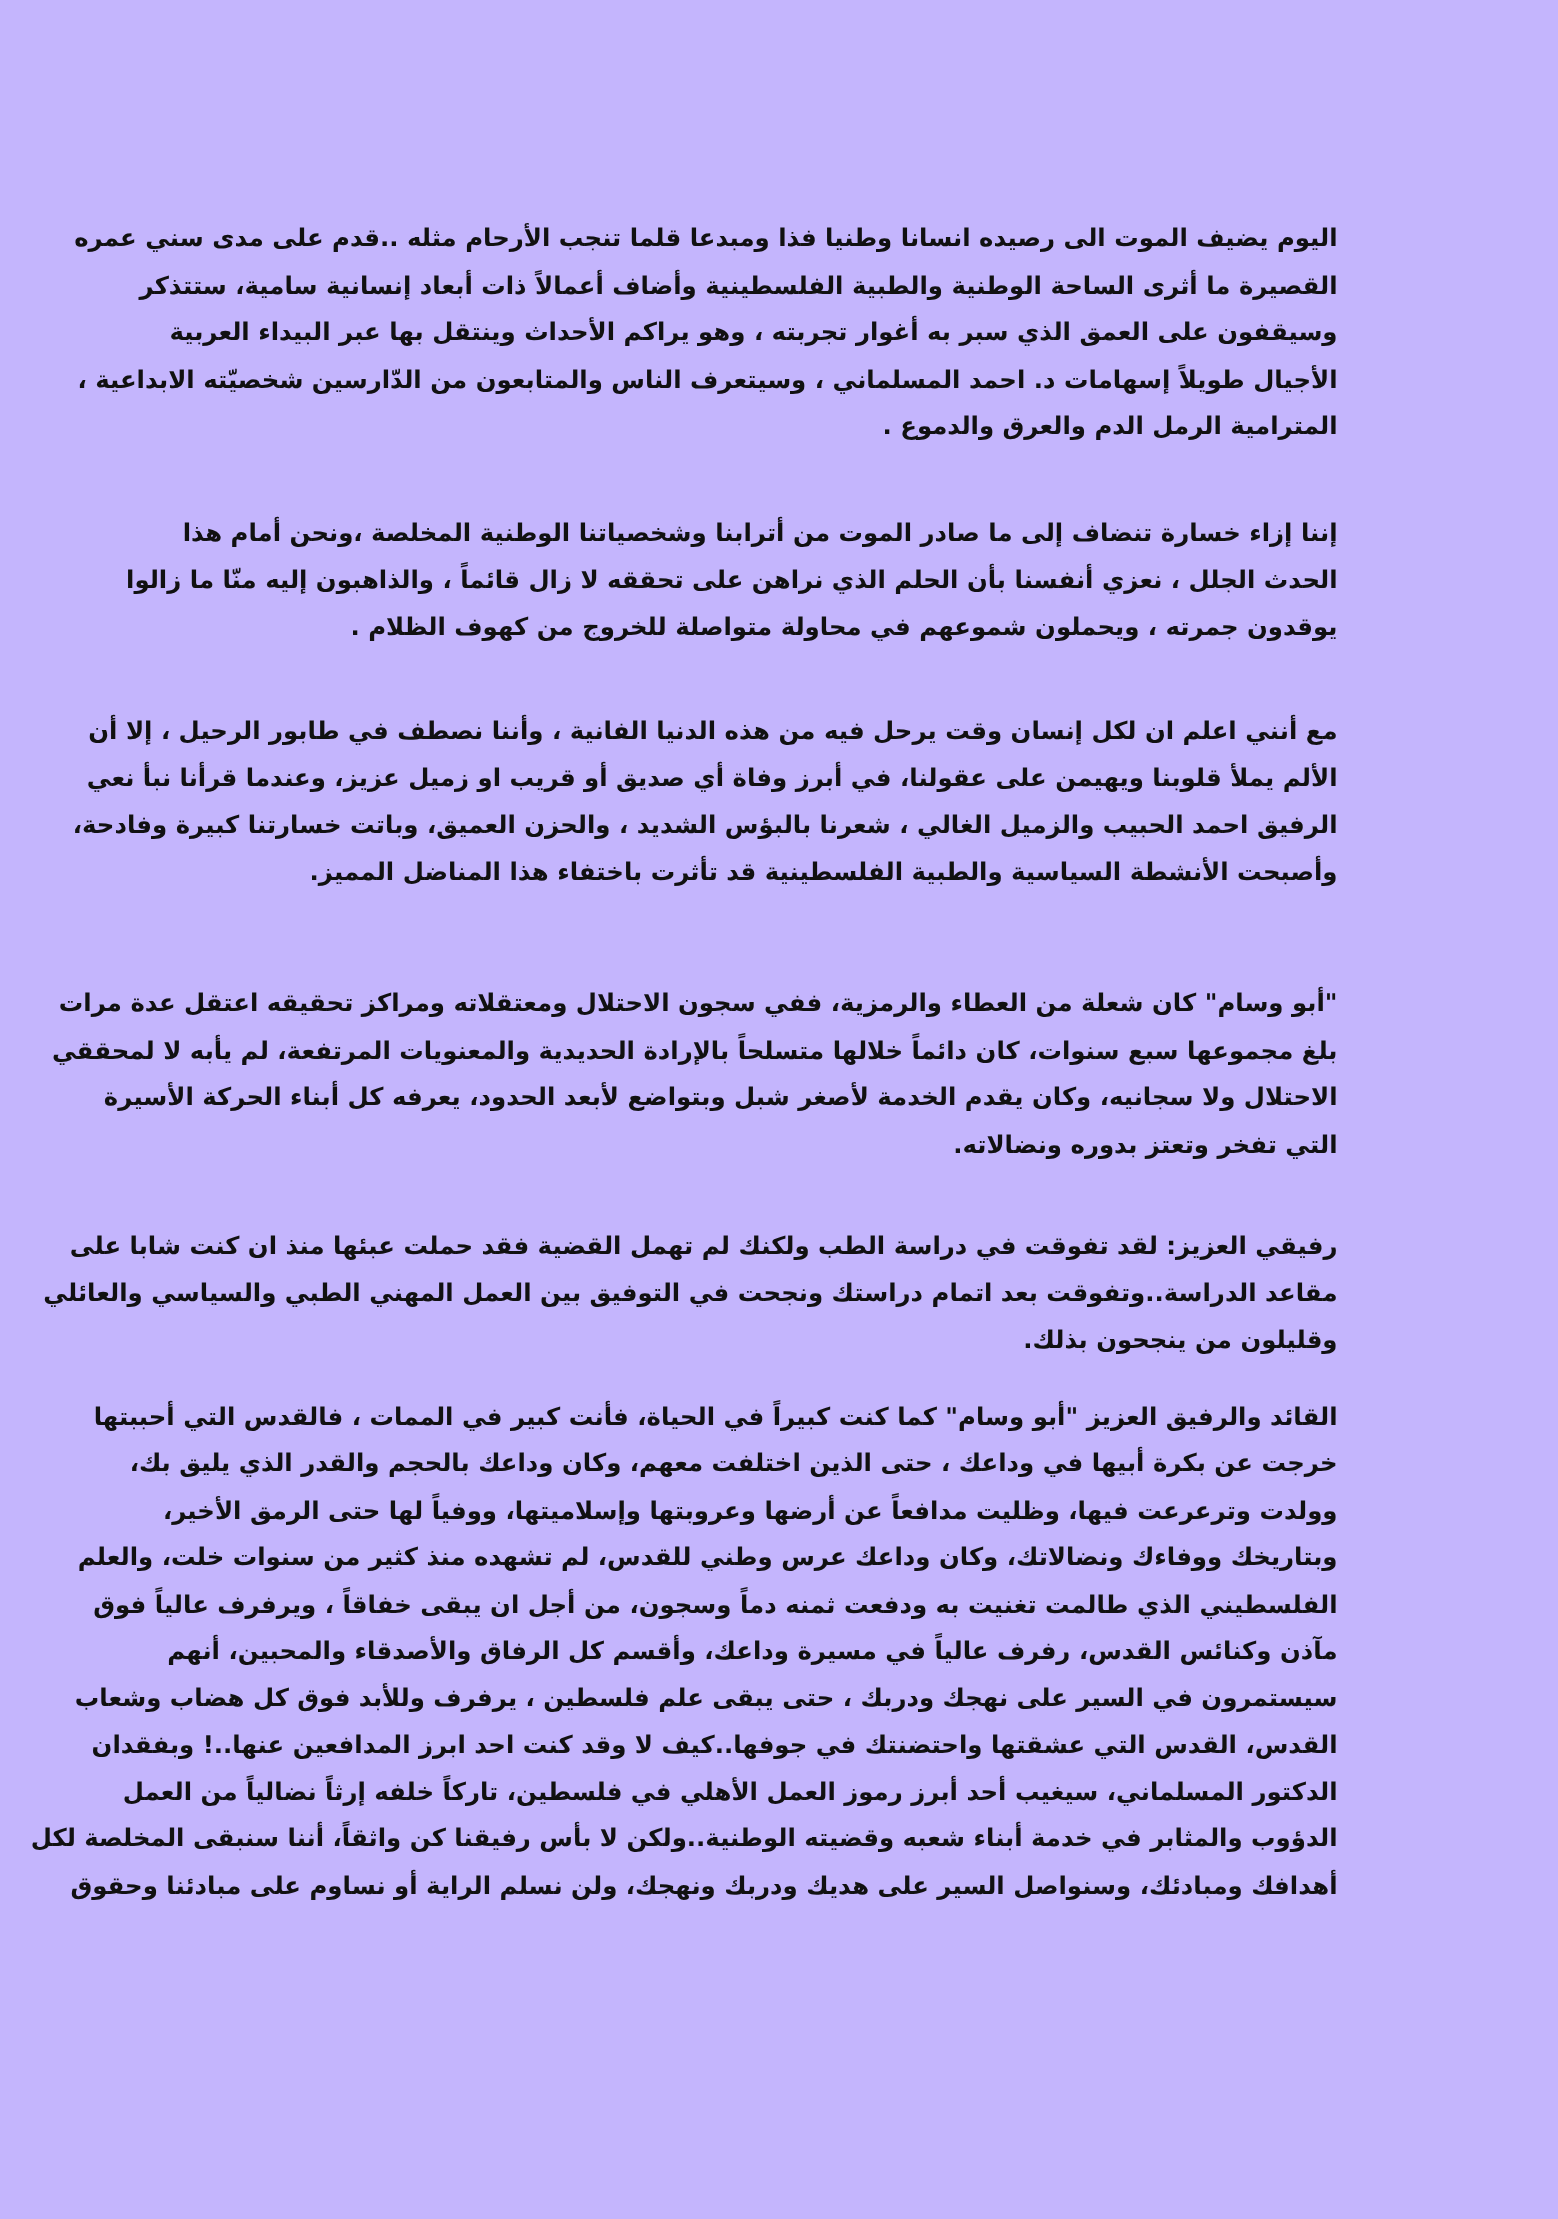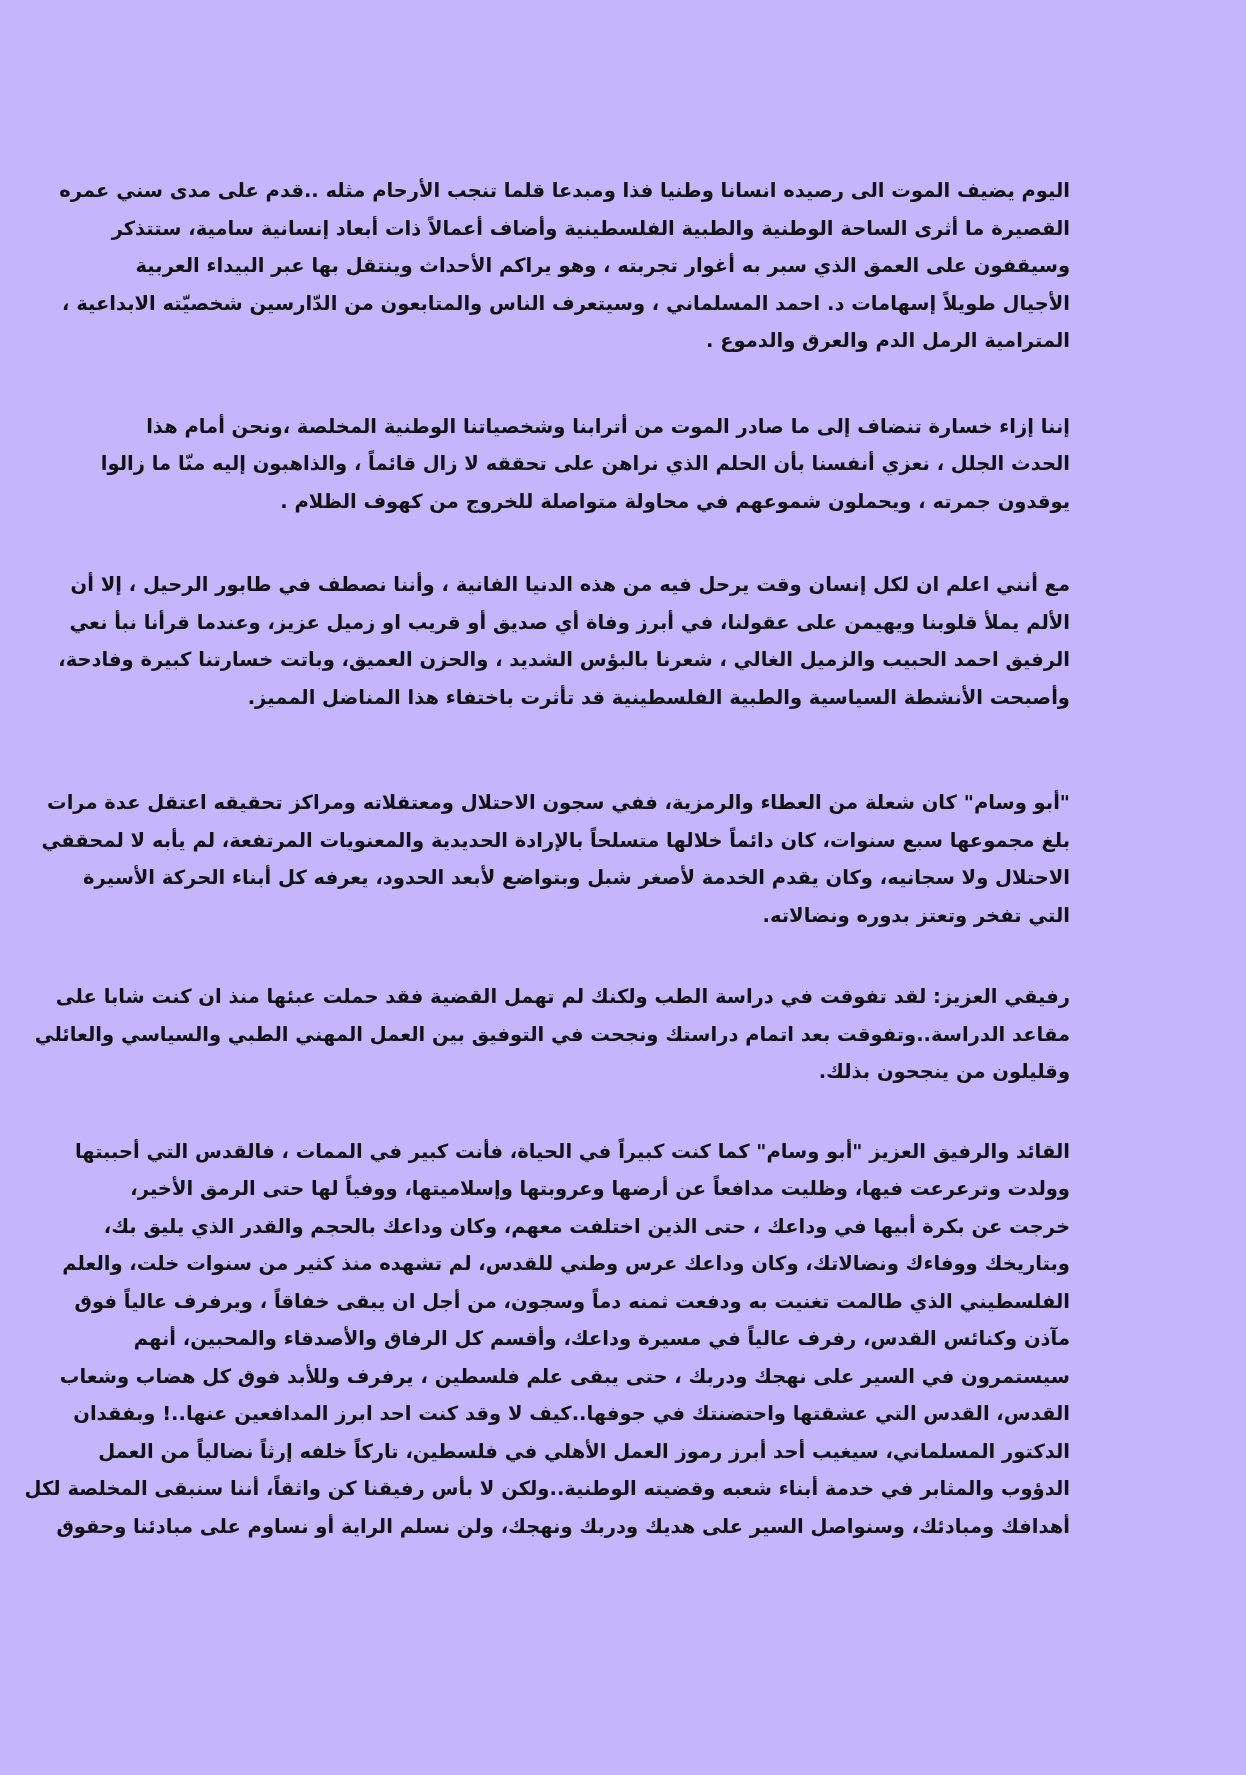--- a/index.html
+++ b/index.html
@@ -13,21 +13,21 @@
     font-family: "DejaVu Sans", "Liberation Sans", sans-serif;
     font-weight: bold; font-size: 19.5px; color: #111111;
   }
   .para { margin: 0 0 44px 0; }
   .line { display: block; height: 37.5px; line-height: 37.5px; white-space: nowrap; }
   .justify { text-align: justify; text-align-last: justify; }
   .p1 { margin-bottom: 48px; }
   .p2 { margin-bottom: 46px; }
   .p3 { margin-bottom: 68px; }
   .p4 { margin-bottom: 44px; }
-  .p5 { margin-bottom: 42px; }
+  .p5 { margin-bottom: 24px; }
 </style>
 </head>
 <body>
 
 <div class="page">
   <div class="content" id="content">
 
     <div class="para p1">
       <span class="line justify">اليوم يضيف الموت الى رصيده انسانا وطنيا فذا ومبدعا قلما تنجب الأرحام مثله ..قدم على مدى سني عمره</span>
       <span class="line justify">القصيرة ما أثرى الساحة الوطنية والطبية الفلسطينية وأضاف أعمالاً ذات أبعاد إنسانية سامية، ستتذكر</span>
@@ -57,22 +57,22 @@
     </div>
 
     <div class="para p5">
       <span class="line justify">رفيقي العزيز: لقد تفوقت في دراسة الطب ولكنك لم تهمل القضية فقد حملت عبئها منذ ان كنت شابا على</span>
       <span class="line justify">مقاعد الدراسة..وتفوقت بعد اتمام دراستك ونجحت في التوفيق بين العمل المهني الطبي والسياسي والعائلي</span>
       <span class="line">وقليلون من ينجحون بذلك.</span>
     </div>
 
     <div class="para p6">
       <span class="line justify">القائد والرفيق العزيز "أبو وسام" كما كنت كبيراً في الحياة، فأنت كبير في الممات ، فالقدس التي أحببتها</span>
+      <span class="line justify">خرجت عن بكرة أبيها في وداعك ، حتى الذين اختلفت معهم، وكان وداعك بالحجم والقدر الذي يليق بك،</span>
       <span class="line justify">وولدت وترعرعت فيها، وظليت مدافعاً عن أرضها وعروبتها وإسلاميتها، ووفياً لها حتى الرمق الأخير،</span>
-      <span class="line justify">خرجت عن بكرة أبيها في وداعك ، حتى الذين اختلفت معهم، وكان وداعك بالحجم والقدر الذي يليق بك،</span>
       <span class="line justify">وبتاريخك ووفاءك ونضالاتك، وكان وداعك عرس وطني للقدس، لم تشهده منذ كثير من سنوات خلت، والعلم</span>
       <span class="line justify">الفلسطيني الذي طالمت تغنيت به ودفعت ثمنه دماً وسجون، من أجل ان يبقى خفاقاً ، ويرفرف عالياً فوق</span>
       <span class="line">مآذن وكنائس القدس، رفرف عالياً في مسيرة وداعك، وأقسم كل الرفاق والأصدقاء والمحبين، أنهم</span>
       <span class="line justify">سيستمرون في السير على نهجك ودربك ، حتى يبقى علم فلسطين ، يرفرف وللأبد فوق كل هضاب وشعاب</span>
       <span class="line justify">القدس، القدس التي عشقتها واحتضنتك في جوفها..كيف لا وقد كنت احد ابرز المدافعين عنها..! وبفقدان</span>
       <span class="line justify">الدكتور المسلماني، سيغيب أحد أبرز رموز العمل الأهلي في فلسطين، تاركاً خلفه إرثاً نضالياً من العمل</span>
       <span class="line justify">الدؤوب والمثابر في خدمة أبناء شعبه وقضيته الوطنية..ولكن لا بأس رفيقنا كن واثقاً، أننا سنبقى المخلصة لكل</span>
       <span class="line justify">أهدافك ومبادئك، وسنواصل السير على هديك ودربك ونهجك، ولن نسلم الراية أو نساوم على مبادئنا وحقوق</span>
     </div>
 

